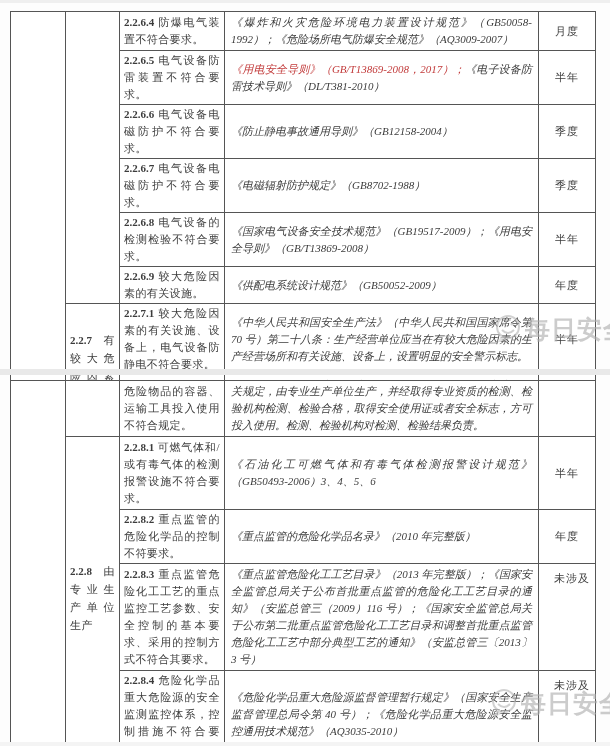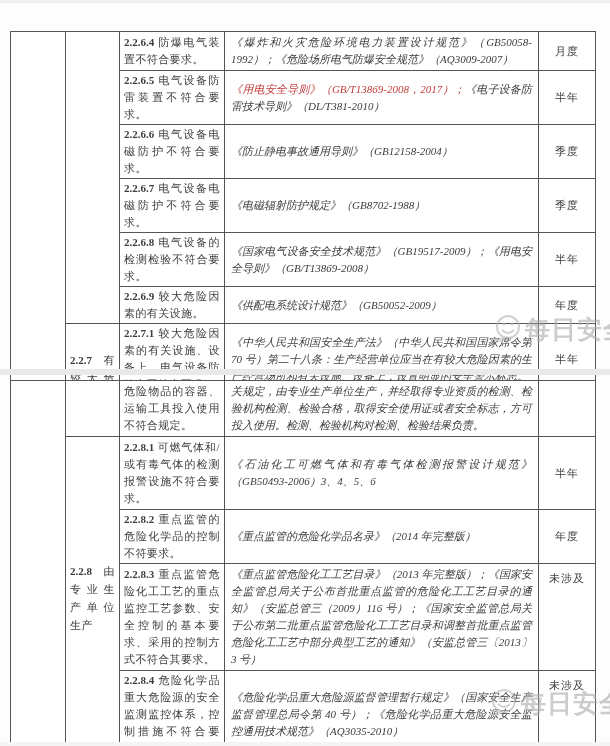--- a/index.html
+++ b/index.html
@@ -11,32 +11,32 @@
   }
   .edge-strip{position:absolute;left:0;width:610px;background:#e9e9e9;}
   #strip-top{top:0;height:3px;background:#efefef;}
   #strip-gap{top:369px;height:6px;}
   #strip-bottom{top:742px;height:4px;background:#f4f4f4;}
 
   table{
     position:absolute;left:10px;border-collapse:collapse;table-layout:fixed;
     width:585px;background:#fff;
   }
-  #table-upper{top:11px;margin-top:20px;}
+  #table-upper{top:11px;}
   #table-lower{top:380px;}
   td{
     border:1px solid #555;
     font-size:11px;line-height:17px;
     padding:1px 5px;vertical-align:middle;
     overflow:hidden;
   }
   td.desc{text-align:justify;letter-spacing:0.4px;padding:1px 4px;}
   td.ref{text-align:justify;letter-spacing:0px;padding:2px 6px;font-style:italic;}
   td.freq{text-align:center;letter-spacing:1px;}
-  td.freq.top{vertical-align:top;padding-top:6px;}
+  td.freq.top{vertical-align:top;padding-top:6px;text-align:right;}
   td.grp{letter-spacing:0.4px;line-height:18px;padding:2px 4px;text-align:justify;}
   .num{font-weight:bold;margin-right:3px;letter-spacing:0;}
   .red{color:#c23b3b;}
 
   .watermark{position:absolute;z-index:10;display:flex;align-items:center;pointer-events:none;}
   #watermark-1{left:493px;top:313px;}
   #watermark-2{left:489px;top:687px;}
   .wm-text{
     font-family:"Liberation Sans","DejaVu Sans",sans-serif;
     font-weight:bold;font-size:25px;line-height:30px;
@@ -123,21 +123,21 @@
     <td class="freq"></td>
   </tr>
   <tr style="height:73px">
     <td class="grp" rowspan="4"><span class="num">2.2.8</span><span>由专业生产单位生产</span></td>
     <td class="desc"><span class="num">2.2.8.1</span><span>可燃气体和/或有毒气体的检测报警设施不符合要求。</span></td>
     <td class="ref"><span>《石油化工可燃气体和有毒气体检测报警设计规范》（GB50493-2006）3、4、5、6</span></td>
     <td class="freq">半年</td>
   </tr>
   <tr style="height:50px">
     <td class="desc"><span class="num">2.2.8.2</span><span>重点监管的危险化学品的控制不符要求。</span></td>
-    <td class="ref"><span>《重点监管的危险化学品名录》（2014 年完整版）</span></td>
+    <td class="ref"><span>《重点监管的危险化学品名录》（2010 年完整版）</span></td>
     <td class="freq">年度</td>
   </tr>
   <tr style="height:104px">
     <td class="desc"><span class="num">2.2.8.3</span><span>重点监管危险化工工艺的重点监控工艺参数、安全控制的基本要求、采用的控制方式不符合其要求。</span></td>
     <td class="ref"><span>《重点监管危险化工工艺目录》（2013 年完整版）；《国家安全监管总局关于公布首批重点监管的危险化工工艺目录的通知》（安监总管三（2009）116 号）；《国家安全监管总局关于公布第二批重点监管危险化工工艺目录和调整首批重点监管危险化工工艺中部分典型工艺的通知》（安监总管三〔2013〕3 号）</span></td>
     <td class="freq top">未涉及</td>
   </tr>
   <tr style="height:72px">
     <td class="desc"><span class="num">2.2.8.4</span><span>危险化学品重大危险源的安全监测监控体系，控制措施不符合要求。</span></td>
     <td class="ref"><span>《危险化学品重大危险源监督管理暂行规定》（国家安全生产监督管理总局令第 40 号）；《危险化学品重大危险源安全监控通用技术规范》（AQ3035-2010）</span></td>

